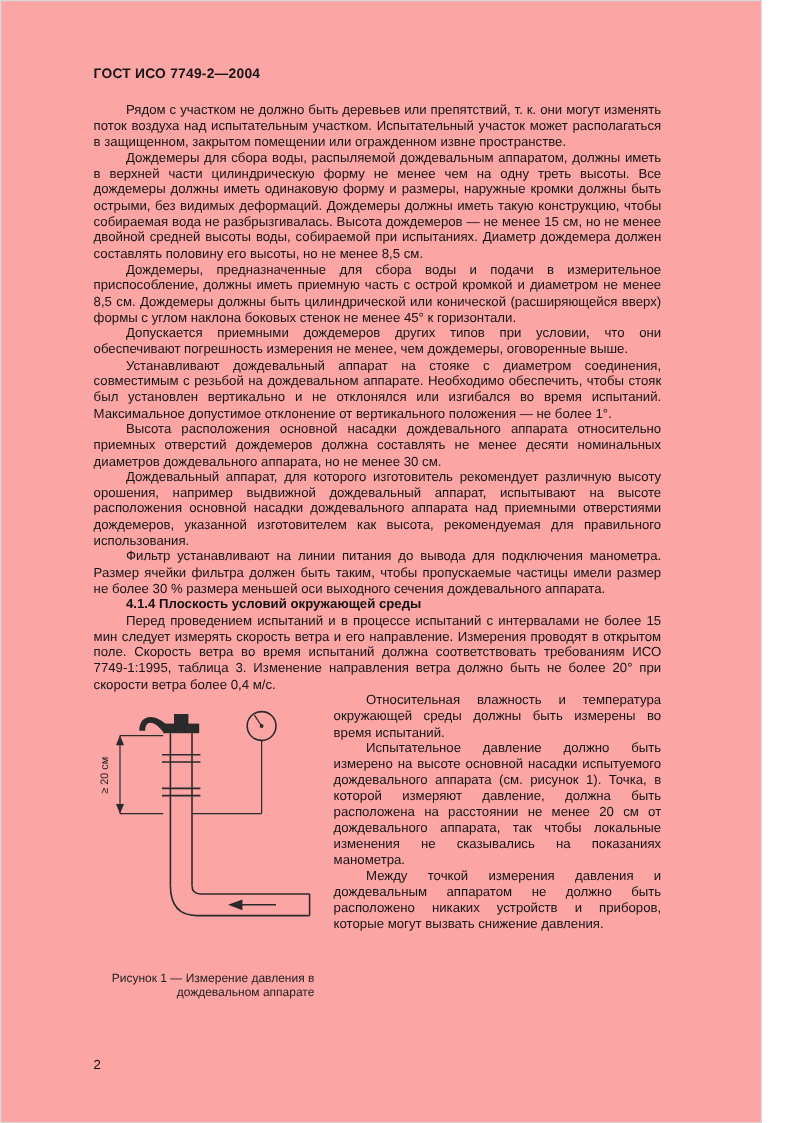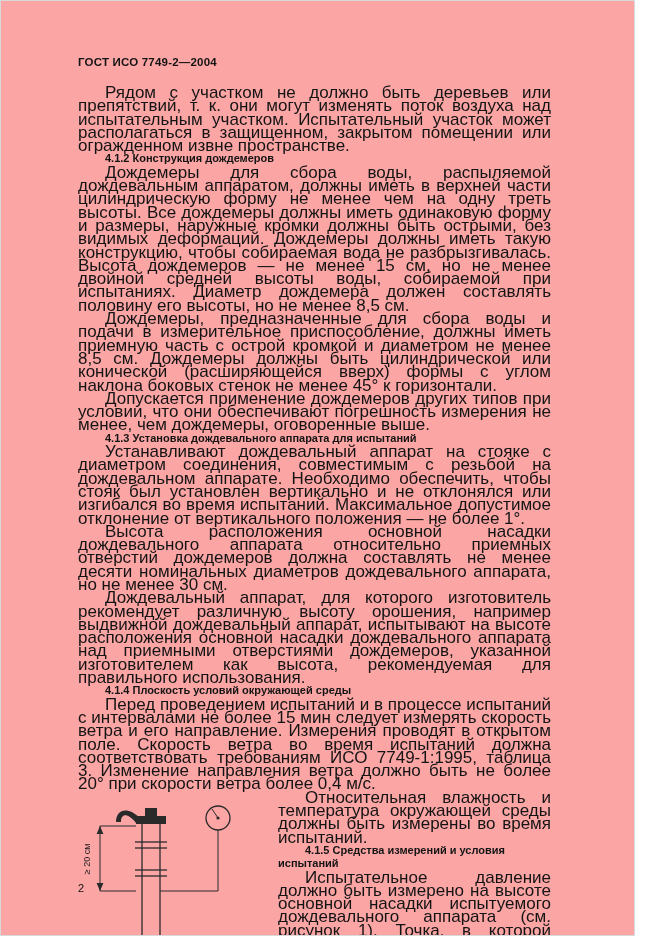--- a/index.html
+++ b/index.html
@@ -15,21 +15,21 @@
     background:#fca5a5;
     outline:1px solid #d9d9d9; outline-offset:-1px;
     padding:56px 84px 0 78px;
     overflow:hidden;
   }
   .doc-header {
     font-size:11.5px; font-weight:bold; letter-spacing:0.2px;
     margin-bottom:18px;
   }
   .para {
-    font-size:17px; line-height:13.3px;
+    font-size:11px; line-height:13.3px;
     text-align:justify; text-indent:27px;
   }
   .heading {
     font-size:11px; line-height:13.3px;
     font-weight:bold; text-indent:27px;
   }
   .figure-block {
     float:left;
     width:188px;
     margin:5px 12px 0 0;
@@ -52,29 +52,28 @@
 </head>
 <body>
 
 <div class="page">
 
   <div class="doc-header">ГОСТ ИСО 7749-2—2004</div>
 
   <div>
     <p class="para">Рядом с участком не должно быть деревьев или препятствий, т. к. они могут изменять поток воздуха над испытательным участком. Испытательный участок может располагаться в защищенном, закрытом помещении или огражденном извне пространстве.</p>
 
-    <p class="heading">4.1.2 Конструкция дождемеров</p>
     <p class="para">Дождемеры для сбора воды, распыляемой дождевальным аппаратом, должны иметь в верхней части цилиндрическую форму не менее чем на одну треть высоты. Все дождемеры должны иметь одинаковую форму и размеры, наружные кромки должны быть острыми, без видимых деформаций. Дождемеры должны иметь такую конструкцию, чтобы собираемая вода не разбрызгивалась. Высота дождемеров — не менее 15 см, но не менее двойной средней высоты воды, собираемой при испытаниях. Диаметр дождемера должен составлять половину его высоты, но не менее 8,5 см.</p>
     <p class="para">Дождемеры, предназначенные для сбора воды и подачи в измерительное приспособление, должны иметь приемную часть с острой кромкой и диаметром не менее 8,5 см. Дождемеры должны быть цилиндрической или конической (расширяющейся вверх) формы с углом наклона боковых стенок не менее 45° к горизонтали.</p>
-    <p class="para">Допускается применение дождемеров других типов при условии, что они обеспечивают погрешность измерения не менее, чем дождемеры, оговоренные выше.</p>
+    <p class="para">Допускается приемными дождемеров других типов при условии, что они обеспечивают погрешность измерения не менее, чем дождемеры, оговоренные выше.</p>
 
-    <p class="heading">4.1.3 Установка дождевального аппарата для испытаний</p>
     <p class="para">Устанавливают дождевальный аппарат на стояке с диаметром соединения, совместимым с резьбой на дождевальном аппарате. Необходимо обеспечить, чтобы стояк был установлен вертикально и не отклонялся или изгибался во время испытаний. Максимальное допустимое отклонение от вертикального положения — не более 1°.</p>
     <p class="para">Высота расположения основной насадки дождевального аппарата относительно приемных отверстий дождемеров должна составлять не менее десяти номинальных диаметров дождевального аппарата, но не менее 30 см.</p>
     <p class="para">Дождевальный аппарат, для которого изготовитель рекомендует различную высоту орошения, например выдвижной дождевальный аппарат, испытывают на высоте расположения основной насадки дождевального аппарата над приемными отверстиями дождемеров, указанной изготовителем как высота, рекомендуемая для правильного использования.</p>
+    <p class="para">Фильтр устанавливают на линии питания до вывода для подключения манометра. Размер ячейки фильтра должен быть таким, чтобы пропускаемые частицы имели размер не более 30 % размера меньшей оси выходного сечения дождевального аппарата.</p>
 
     <p class="heading">4.1.4 Плоскость условий окружающей среды</p>
     <p class="para">Перед проведением испытаний и в процессе испытаний с интервалами не более 15 мин следует измерять скорость ветра и его направление. Измерения проводят в открытом поле. Скорость ветра во время испытаний должна соответствовать требованиям ИСО 7749-1:1995, таблица 3. Изменение направления ветра должно быть не более 20° при скорости ветра более 0,4 м/с.</p>
 
     <div class="figure-block">
       <svg width="188" height="222" viewBox="0 0 188 222" xmlns="http://www.w3.org/2000/svg">
 
         <g>
           <line class="diagram-thin" x1="22" y1="30" x2="22" y2="95"></line>
           <polygon class="diagram-fill" points="22,30 18.6,38 25.4,38"></polygon>
@@ -116,18 +115,18 @@
         <g>
           <line class="diagram-stroke" x1="152" y1="171" x2="118" y2="171"></line>
           <polygon class="diagram-fill" points="112,171 124,166.5 124,175.5"></polygon>
         </g>
       </svg>
       <div class="caption">Рисунок 1 — Измерение давления в дождевальном аппарате</div>
     </div>
 
     <p class="para">Относительная влажность и температура окружающей среды должны быть измерены во время испытаний.</p>
 
-    <p class="heading">4.1.5 Средства измерений и условия испытаний</p>
     <p class="para">Испытательное давление должно быть измерено на высоте основной насадки испытуемого дождевального аппарата (см. рисунок 1). Точка, в которой измеряют давление, должна быть расположена на расстоянии не менее 20 см от дождевального аппарата, так чтобы локальные изменения не сказывались на показаниях манометра.</p>
+    <p class="para">Между точкой измерения давления и дождевальным аппаратом не должно быть расположено никаких устройств и приборов, которые могут вызвать снижение давления.</p>
   </div>
 
   <div class="page-number">2</div>
 </div>
 
 </body></html>

